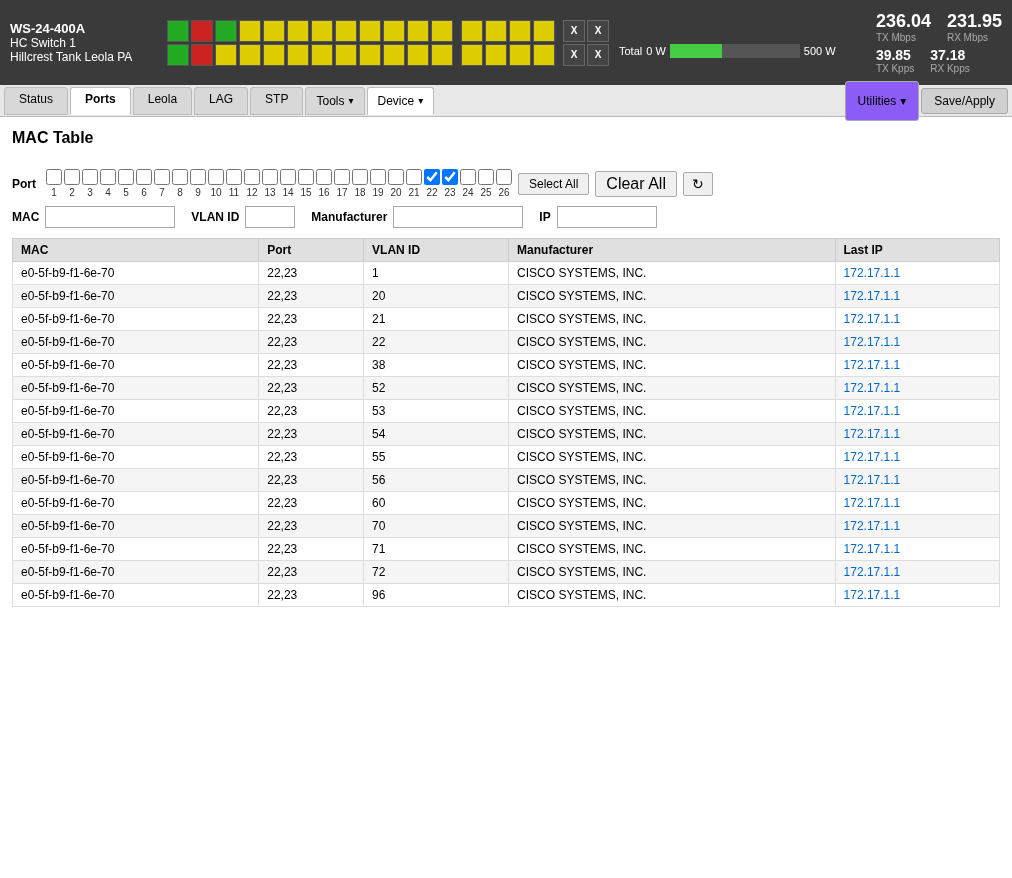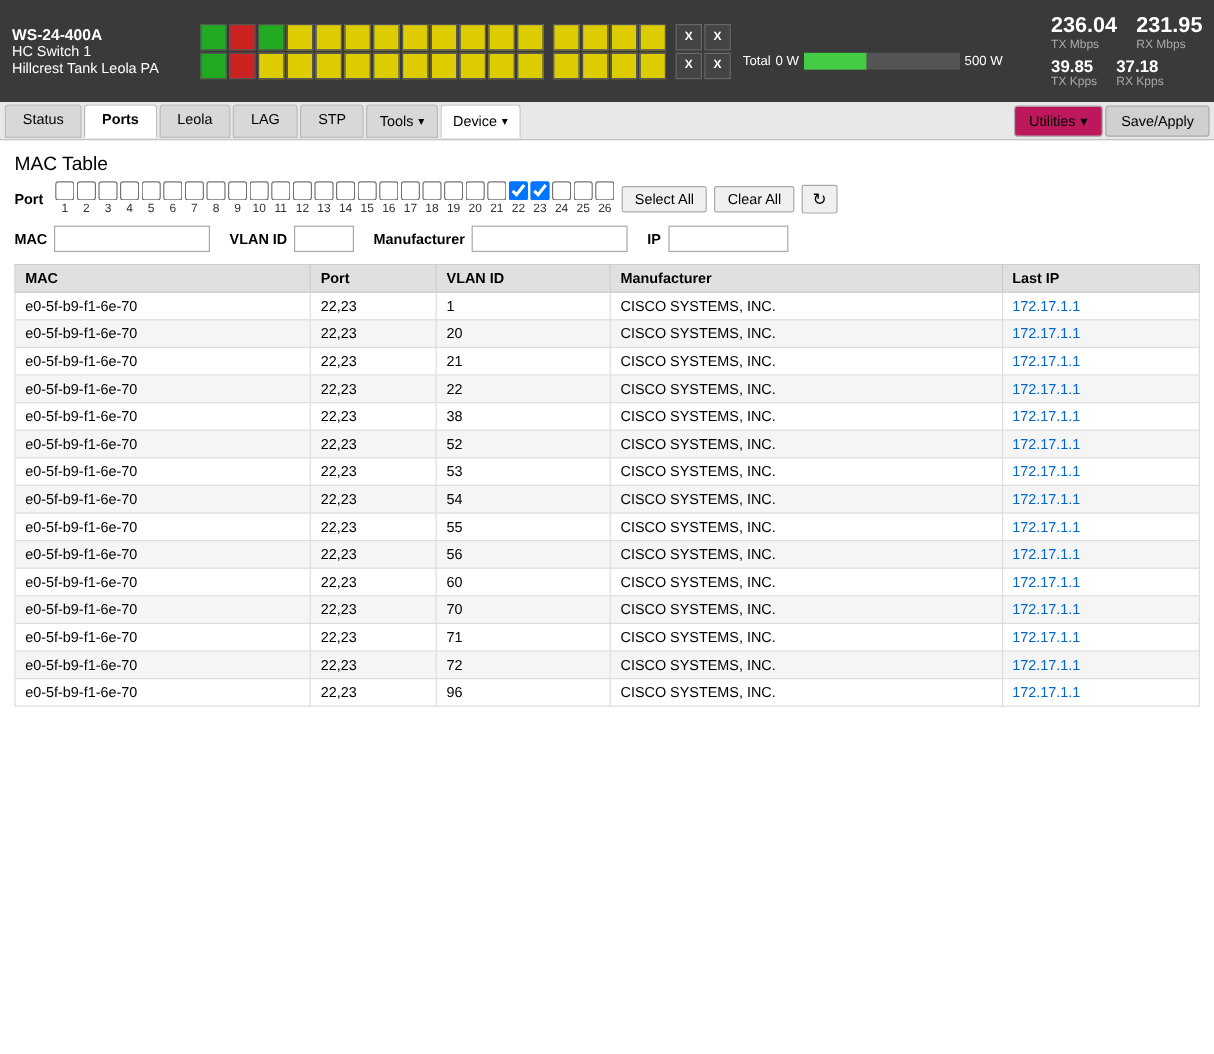--- a/index.html
+++ b/index.html
@@ -28,35 +28,35 @@
     .throughput-block { text-align: left; }
     .throughput-num { font-size: 18px; font-weight: bold; }
     .throughput-unit { font-size: 10px; color: #aaa; }
 
     
     .nav-bar { display: flex; align-items: center; background: #e8e8e8; border-bottom: 1px solid #bbb; padding: 0 4px; height: 32px; gap: 2px; }
     .nav-tab { padding: 4px 14px; border: 1px solid #bbb; background: #d8d8d8; cursor: pointer; font-size: 12px; border-radius: 3px 3px 0 0; height: 28px; display: flex; }
     .nav-tab.active { background: white; border-bottom: 1px solid white; font-weight: bold; }
     .nav-tab-dropdown { padding: 4px 10px; border: 1px solid #bbb; background: #d8d8d8; cursor: pointer; font-size: 12px; border-radius: 3px 3px 0 0; height: 28px; display: flex; align-items: center; gap: 4px; }
     .nav-tab-dropdown.active { background: white; border-bottom: 1px solid white; }
-    .utilities-btn { margin-left: auto; padding: 4px 12px; background: #be185d; border: 1px solid #aaa; border-radius: 3px; cursor: pointer; font-size: 12px; display: flex; align-items: center; gap: 4px; height: 26px; }
+    .utilities-btn { margin-left: auto; padding: 4px 12px; background: #8b5cf6; border: 1px solid #aaa; border-radius: 3px; cursor: pointer; font-size: 12px; display: flex; align-items: center; gap: 4px; height: 40px; }
     .save-btn { padding: 4px 12px; background: #d0d0d0; border: 1px solid #aaa; border-radius: 3px; cursor: pointer; font-size: 12px; height: 26px; }
 
     
     .content { background: white; margin: 0; padding: 12px; height: calc(878px - 85px - 32px); overflow-y: auto; }
-    .section-title { font-size: 16px; font-weight: normal; margin-bottom: 4px; }
+    .section-title { font-size: 16px; font-weight: bold; margin-bottom: 22px; }
 
     
     .port-filter { display: flex; align-items: center; margin-bottom: 8px; gap: 6px; }
     .port-filter-label { font-size: 12px; font-weight: bold; margin-right: 4px; }
     .port-checkbox { width: 16px; height: 16px; cursor: pointer; }
     .port-num-col { display: flex; flex-direction: column; align-items: center; gap: 2px; }
     .port-num-label { font-size: 10px; color: #333; }
     .select-all-btn { padding: 3px 10px; border: 1px solid #aaa; background: #f0f0f0; cursor: pointer; font-size: 12px; border-radius: 2px; }
-    .clear-all-btn { padding: 3px 10px; border: 1px solid #aaa; background: #f0f0f0; cursor: pointer; font-size: 12px; border-radius: 2px; }
+    .clear-all-btn { padding: 3px 10px; border: 1px solid #aaa; background: #f0f0f0; cursor: pointer; font-size: 16px; border-radius: 2px; }
     .refresh-btn { padding: 3px 8px; border: 1px solid #aaa; background: #f0f0f0; cursor: pointer; font-size: 14px; border-radius: 2px; }
 
     
     .filter-row { display: flex; align-items: center; gap: 16px; margin-bottom: 10px; }
     .filter-group { display: flex; align-items: center; gap: 6px; }
     .filter-label { font-size: 12px; font-weight: bold; }
     .filter-input { border: 1px solid #aaa; padding: 2px 6px; font-size: 12px; height: 22px; }
 
     
     .data-table { width: 100%; border-collapse: collapse; font-size: 12px; }

